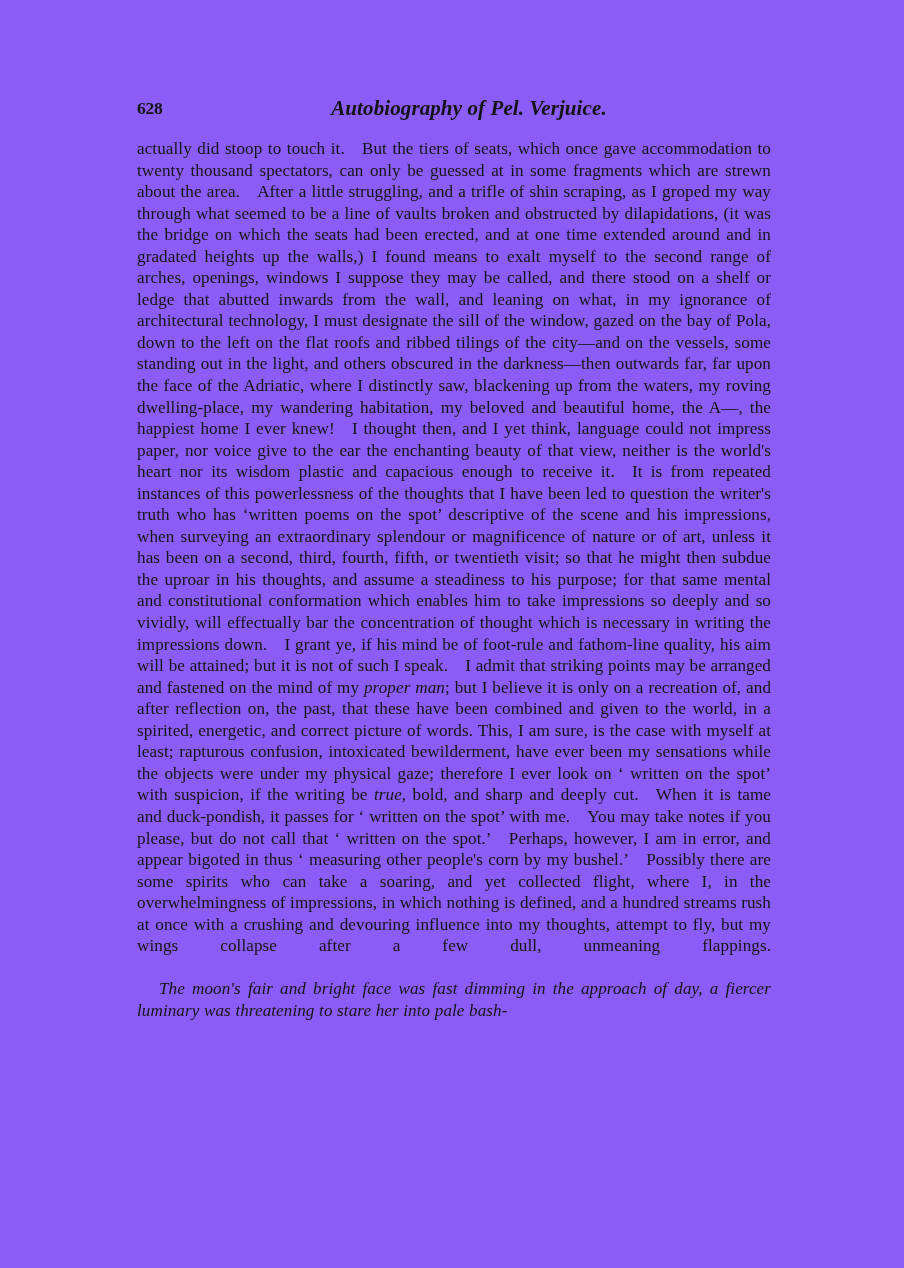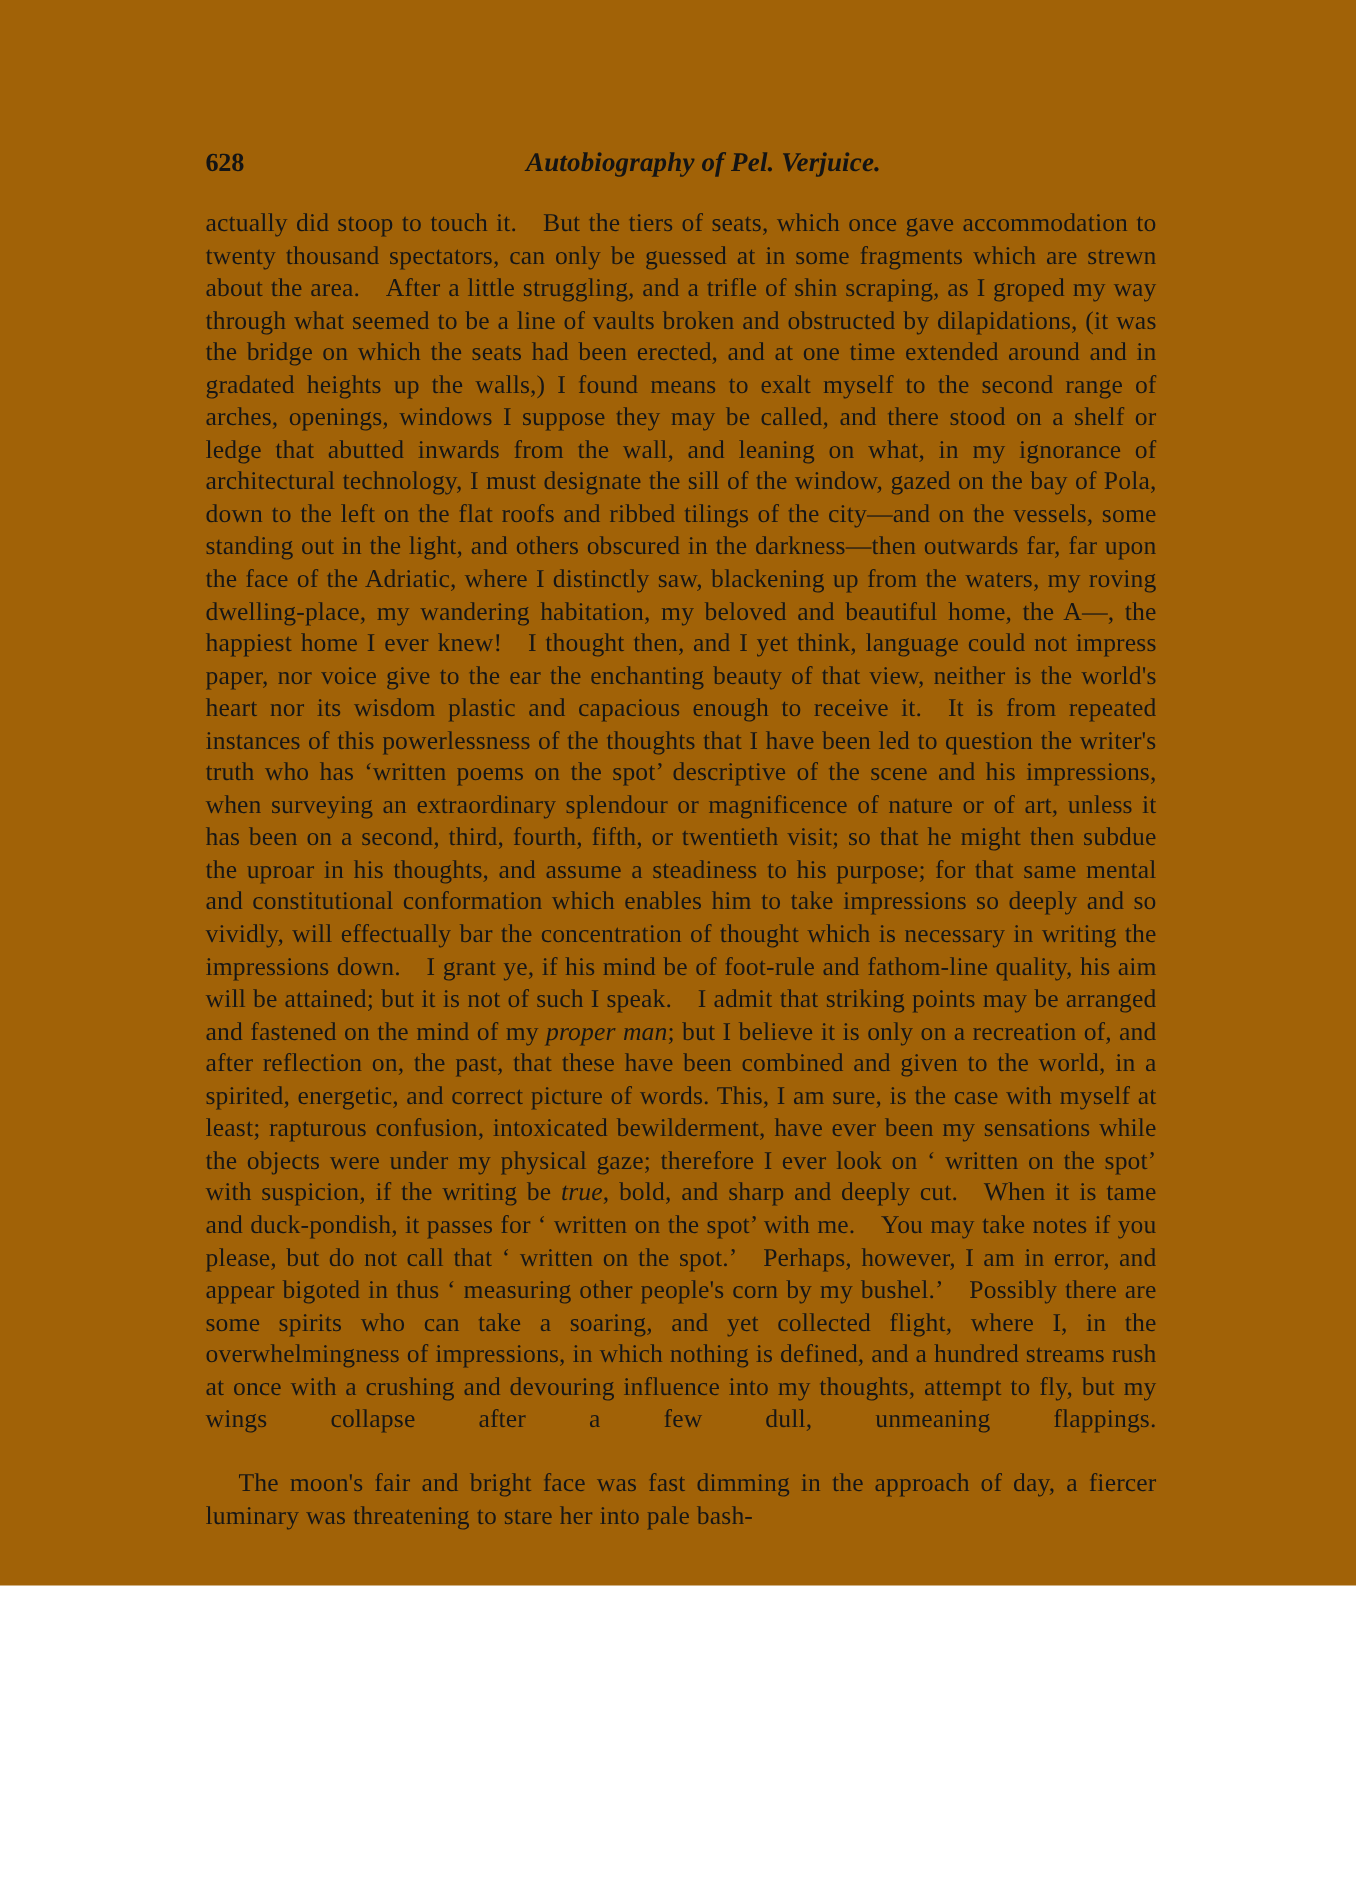--- a/index.html
+++ b/index.html
@@ -12,22 +12,22 @@
     width: 904px;
     height: 1268px;
     overflow: hidden;
     font-family: "Liberation Serif", "DejaVu Serif", serif;
     color: #1a1a1a;
   }
 
   .page {
     position: relative;
     width: 904px;
-    height: 1057px;
-    background: #a16207;
+    height: 1268px;
+    background: #8b5cf6;
   }
 
   
   .running-head {
     position: absolute;
     left: 137px;
     top: 96px;
     width: 634px;
     height: 26px;
   }
@@ -40,21 +40,21 @@
     letter-spacing: -0.2px;
     color: #141414;
     line-height: 24px;
   }
   .head-title {
     position: absolute;
     left: 12px;
     right: 0;
     top: 0;
     text-align: center;
-    font-size: 18px;
+    font-size: 21px;
     font-style: italic;
     font-weight: bold;
     letter-spacing: 0.1px;
     color: #141414;
     line-height: 24px;
     padding-left: 18px;
   }
 
   
   .textblock {
@@ -70,20 +70,21 @@
     line-height: 21.55px;
     text-align: justify;
     text-justify: inter-word;
     color: #161616;
     letter-spacing: 0.005em;
     word-spacing: 0.012em;
     -webkit-font-smoothing: none;
   }
   .para.indent {
     text-indent: 22px;
+    font-style: italic;
   }
   .para + .para {
     margin-top: 0;
   }
 
   
   .para::after {
     content: "";
     display: inline-block;
     width: 100%;

